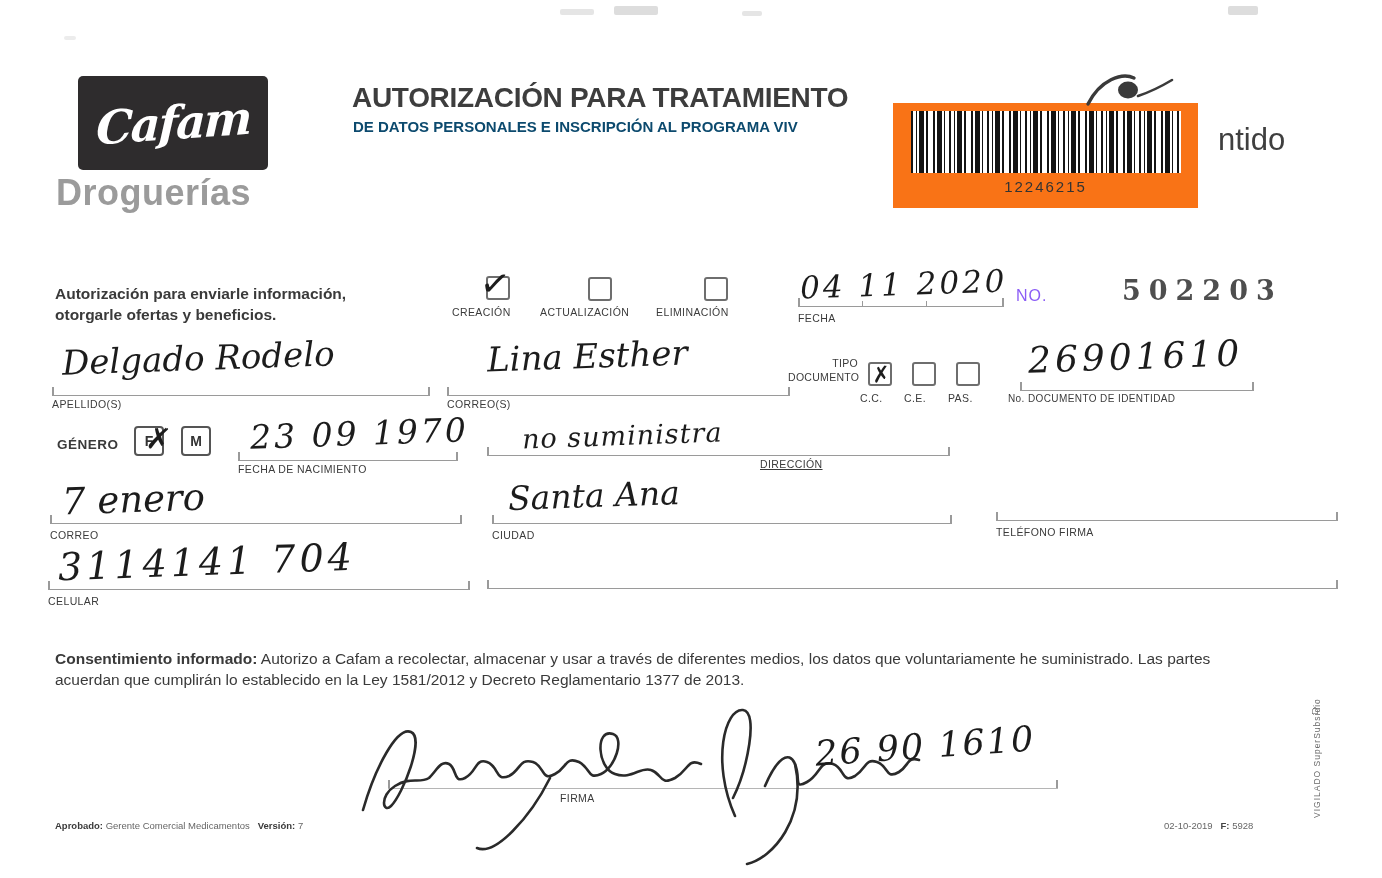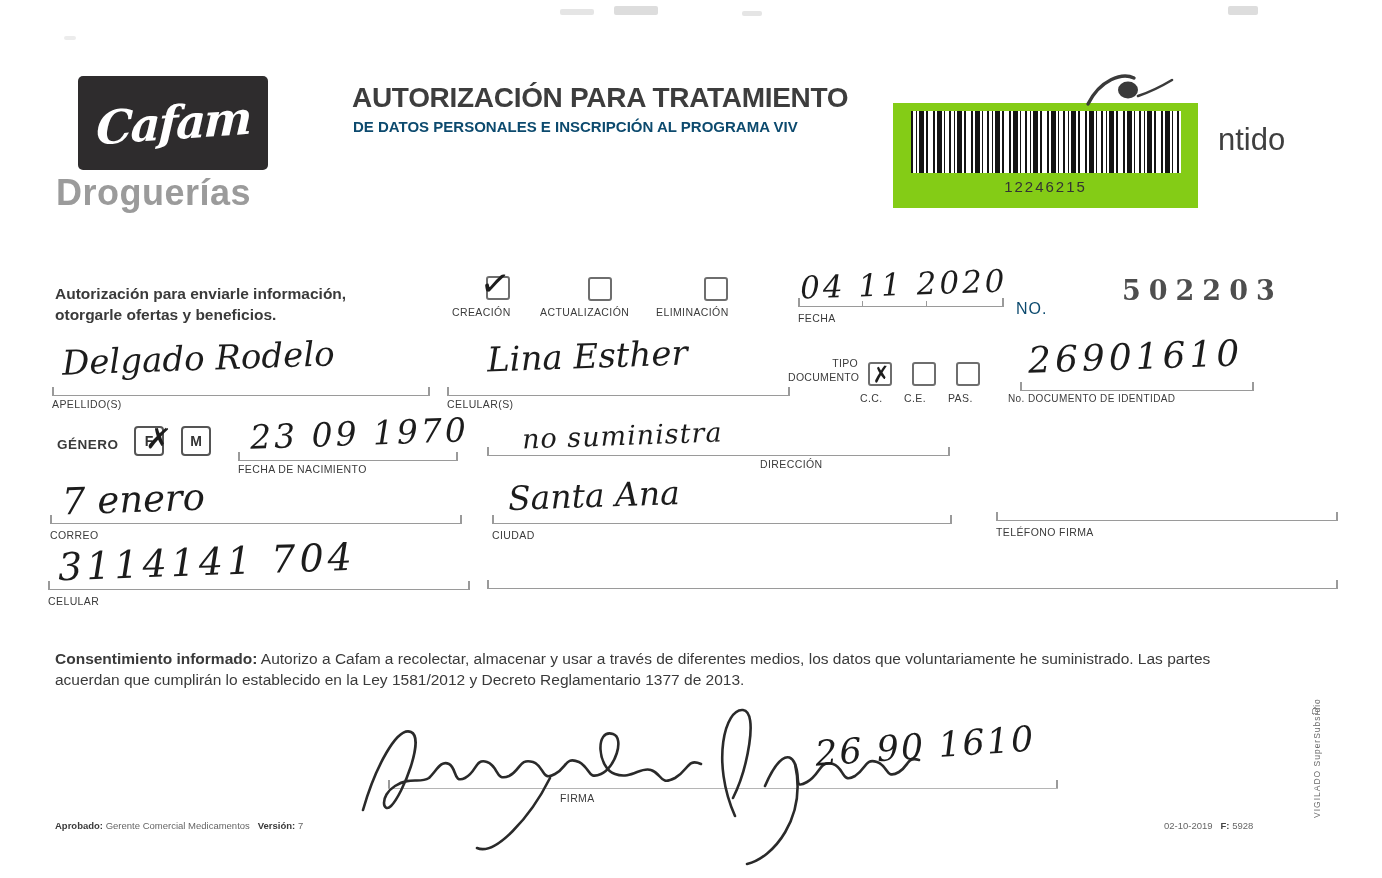--- a/index.html
+++ b/index.html
@@ -31,21 +31,21 @@
     position:absolute; left:352px; top:82px;
     font-size:28px; font-weight:700; color:#3d3d3d; letter-spacing:-.3px; white-space:nowrap;
     z-index:1;
   }
   .title2 {
     position:absolute; left:353px; top:118px;
     font-size:15px; font-weight:700; color:#0c4a6e; white-space:nowrap; z-index:1;
   }
   .sticker {
     position:absolute; left:893px; top:103px; width:305px; height:105px;
-    background:#84cc16; z-index:2; display:flex; flex-direction:column; align-items:center;
+    background:#f97316; z-index:2; display:flex; flex-direction:column; align-items:center;
   }
   .barcode {
     margin-top:8px; width:270px; height:62px;
     background:repeating-linear-gradient(90deg,
       #141414 0 2px, #fff 2px 5px,
       #141414 5px 6px, #fff 6px 8px,
       #141414 8px 13px, #fff 13px 15px,
       #141414 15px 17px, #fff 17px 22px,
       #141414 22px 24px, #fff 24px 26px,
       #141414 26px 31px, #fff 31px 33px,
@@ -82,21 +82,21 @@
     font-size:14px; font-weight:700; color:#333;
   }
   .mark {
     position:absolute; font-family:"DejaVu Sans", sans-serif;
     color:#1c1c1c; z-index:4; line-height:1;
   }
   .intro {
     position:absolute; left:55px; top:283px;
     font-size:15.5px; font-weight:700; color:#3a3a3a; line-height:21px;
   }
-  .no-label { position:absolute; left:1016px; top:300px; font-size:16px; color:#0c4a6e; letter-spacing:1px; }
+  .no-label { position:absolute; left:1016px; top:287px; font-size:16px; color:#8b5cf6; letter-spacing:1px; }
   .folio-num {
     position:absolute; left:1122px; top:275px;
     font-family:"DejaVu Serif", serif; font-weight:700; font-size:27px;
     color:#4e4e4e; letter-spacing:8px;
   }
   .tick { position:absolute; width:1.4px; height:6px; background:#9a9a9a; }
   .tipo-label {
     position:absolute; left:788px; top:356px; width:70px;
     font-size:10.5px; color:#3b3b3b; text-align:right; line-height:14px; letter-spacing:.3px;
   }
@@ -171,21 +171,21 @@
   <div class="flabel" style="left:798px;top:312px;width:206px;">FECHA</div>
   <div class="no-label">NO.</div>
   <div class="folio-num">502203</div>
 
   <span class="hw" style="left:62px;top:338px;font-size:34px;">Delgado Rodelo</span>
   <div class="uline" style="left:52px;top:388px;width:378px;"></div>
   <div class="flabel" style="left:52px;top:398px;width:378px;">APELLIDO(S)</div>
 
   <span class="hw" style="left:487px;top:336px;font-size:34px;">Lina Esther</span>
   <div class="uline" style="left:447px;top:388px;width:343px;"></div>
-  <div class="flabel" style="left:447px;top:398px;width:343px;">CELULAR(S)</div>
+  <div class="flabel" style="left:447px;top:398px;width:343px;">CORREO(S)</div>
 
   <div class="tipo-label">
     <div>TIPO</div>
     <div>DOCUMENTO</div>
   </div>
   <div class="cbox" style="left:868px;top:362px;"></div>
   <span class="mark" style="left:872px;top:364px;font-size:22px;transform:rotate(-6deg);">✗</span>
   <div class="cbox" style="left:912px;top:362px;"></div>
   <div class="cbox" style="left:956px;top:362px;"></div>
   <div class="flabel" style="left:860px;top:392px;width:40px;">C.C.</div>
@@ -204,21 +204,21 @@
   <div class="gbox" style="left:181px;top:426px;">
     <span>M</span>
   </div>
 
   <span class="hw" style="left:250px;top:414px;font-size:33px;letter-spacing:3px;">23 09 1970</span>
   <div class="uline" style="left:238px;top:453px;width:220px;"></div>
   <div class="flabel" style="left:238px;top:463px;width:220px;">FECHA DE NACIMIENTO</div>
 
   <span class="hw" style="left:522px;top:420px;font-size:27px;letter-spacing:1px;">no suministra</span>
   <div class="uline" style="left:487px;top:448px;width:463px;"></div>
-  <div class="flabel" style="left:760px;top:458px;width:220px;">DIRECCIÓN</div>
+  <div class="flabel" style="left:760px;top:458px;width:220px;text-decoration:underline;">DIRECCIÓN</div>
 
   <span class="hw" style="left:62px;top:478px;font-size:37px;">7 enero</span>
   <div class="uline" style="left:50px;top:516px;width:412px;"></div>
   <div class="flabel" style="left:50px;top:529px;width:412px;">CORREO</div>
 
   <span class="hw" style="left:508px;top:476px;font-size:33px;">Santa Ana</span>
   <div class="uline" style="left:492px;top:516px;width:460px;"></div>
   <div class="flabel" style="left:492px;top:529px;width:460px;">CIUDAD</div>
 
   <div class="uline" style="left:996px;top:513px;width:342px;"></div>

